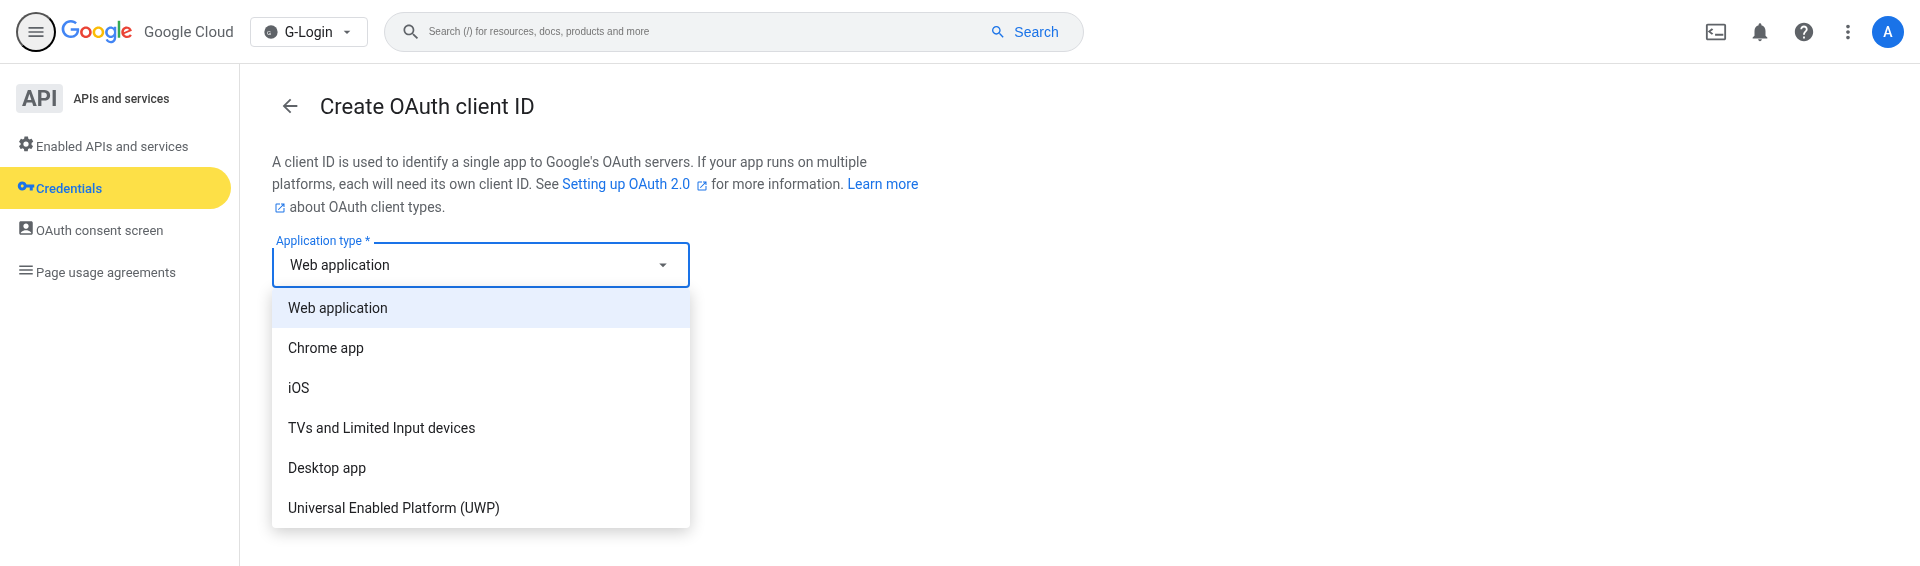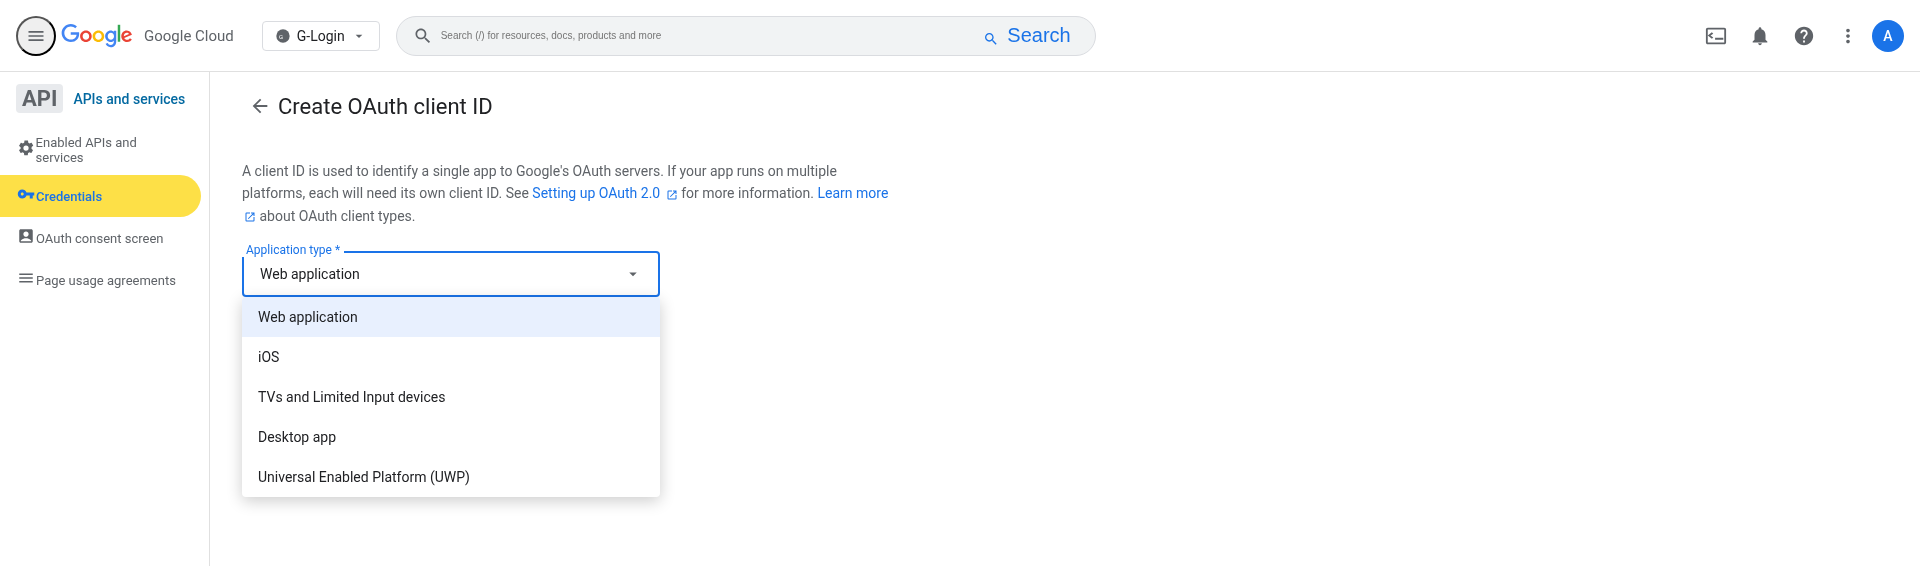--- a/index.html
+++ b/index.html
@@ -2,21 +2,21 @@
 <html><head>
   <meta charset="utf-8">
   <style>
     * { box-sizing: border-box; margin: 0; padding: 0; }
     body { font-family: 'Google Sans', Roboto, Arial, sans-serif; font-size: 14px; color: #202124; background: #fff; }
 
     
     .top-nav {
       display: flex;
       align-items: center;
-      height: 72px;
+      height: 64px;
       padding: 8px 16px;
       border-bottom: 1px solid #e0e0e0;
       position: fixed;
       top: 0; left: 0; right: 0;
       background: #fff;
       z-index: 100;
     }
     .nav-hamburger {
       width: 40px; height: 40px;
       display: flex; align-items: center; justify-content: center;
@@ -30,21 +30,20 @@
       text-decoration: none;
     }
     .project-selector {
       display: flex; align-items: center; gap: 6px;
       border: 1px solid #dadce0;
       border-radius: 4px;
       padding: 6px 12px;
       cursor: pointer;
       margin-right: 16px;
       font-size: 14px;
-      margin-left: 12px;
     }
     .search-bar {
       flex: 1;
       max-width: 700px;
       display: flex;
       align-items: center;
       border: 1px solid #dadce0;
       border-radius: 24px;
       padding: 0 16px;
       height: 40px;
@@ -53,23 +52,23 @@
     .search-input {
       flex: 1;
       border: none;
       background: transparent;
       outline: none;
       font-size: 10px;
       color: #202124;
     }
     .search-btn {
       background: none; border: none;
-      color: #1a73e8; font-size: 20px; font-weight: 500;
+      color: #1a73e8; font-size: 14px; font-weight: 500;
       cursor: pointer; padding: 4px 8px;
-      display: flex; align-items: flex-end; gap: 8px;
+      display: flex; align-items: flex-start; gap: 8px;
     }
     .nav-icons {
       display: flex; align-items: center; gap: 4px;
       margin-left: auto;
     }
     .nav-icon-btn {
       width: 40px; height: 40px;
       border-radius: 50%;
       display: flex; align-items: center; justify-content: center;
       cursor: pointer; border: none; background: none;
@@ -84,37 +83,37 @@
     }
 
     
     .layout {
       display: flex;
       margin-top: 64px;
     }
 
     
     .sidebar {
-      width: 210px;
+      width: 240px;
       min-height: calc(100vh - 64px);
       border-right: 1px solid #e0e0e0;
       padding-top: 8px;
       flex-shrink: 0;
     }
     .sidebar-header {
       display: flex; align-items: center; gap: 10px;
       padding: 12px 16px 12px 16px;
       color: #202124;
     }
     .sidebar-header-icon {
       font-size: 18px; color: #5f6368;
       font-weight: 300;
     }
     .sidebar-header-text {
-      font-size: 14px; font-weight: 500; color: #0369a1;
+      font-size: 12px; font-weight: 500; color: #404040;
     }
     .sidebar-item {
       display: flex; align-items: center; gap: 0;
       padding: 10px 16px;
       cursor: pointer;
       color: #5f6368;
       font-size: 13px;
       border-radius: 0 24px 24px 0;
       margin-right: 8px;
       position: relative;
@@ -125,22 +124,22 @@
     }
     .sidebar-item.active .sidebar-item-label { color: #1a73e8; font-weight: 500; }
     .sidebar-item-icon { font-size: 18px; width: 20px; text-align: center; }
 
     
     .main-content {
       flex: 1;
       padding: 24px 32px;
     }
     .page-header {
-      display: flex; align-items: center; 
-      margin-bottom: 36px;
+      display: flex; align-items: center; gap: 12px;
+      margin-bottom: 27px;
     }
     .back-btn {
       width: 36px; height: 36px;
       border-radius: 50%;
       display: flex; align-items: center; justify-content: center;
       cursor: pointer; border: none; background: none;
       color: #5f6368; font-size: 20px;
     }
     .page-title {
       font-size: 22px; font-weight: 400; color: #202124;
@@ -351,20 +350,23 @@
         <span>Web application</span>
         <svg width="18" height="18" viewBox="0 0 24 24" fill="#5f6368">
             <path d="M7 10l5 5 5-5z"></path>
           </svg>
       </div>
       <div class="dropdown-menu">
         <div class="dropdown-option selected">
           <span>Web application</span>
         </div>
         <div class="dropdown-option">
+          <span>Chrome app</span>
+        </div>
+        <div class="dropdown-option">
           <span>iOS</span>
         </div>
         <div class="dropdown-option">
           <span>TVs and Limited Input devices</span>
         </div>
         <div class="dropdown-option">
           <span>Desktop app</span>
         </div>
         <div class="dropdown-option">
           <span>Universal Enabled Platform (UWP)</span>

